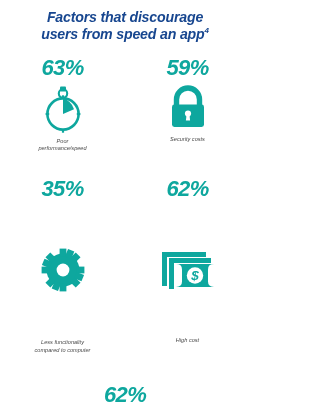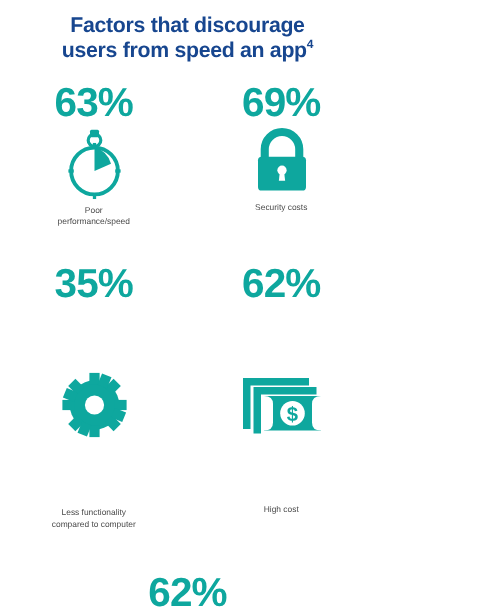--- a/index.html
+++ b/index.html
@@ -13,20 +13,21 @@
     font-family: "Liberation Sans", sans-serif;
     overflow: hidden;
     position: relative;
   }
   .infographic {
     width: 250px;
     height: 285px;
     background: #ffffff;
     position: relative;
     box-sizing: border-box;
+    font-style: italic;
   }
   .title {
     color: #17468f;
     font-weight: bold;
     font-size: 14.2px;
     line-height: 16.5px;
     text-align: center;
     padding: 9px 14px 0 14px;
     letter-spacing: -0.2px;
     box-sizing: border-box;
@@ -47,21 +48,21 @@
     display: flex;
     flex-direction: column;
     align-items: center;
   }
   .cell-full {
     width: 250px;
   }
   .pct {
     color: #0ea79e;
     font-weight: bold;
-    font-size: 27px;
+    font-size: 22px;
     line-height: 30px;
     letter-spacing: -0.6px;
     text-align: left;
   }
   .icon-wrap {
     display: flex;
     align-items: center;
     justify-content: center;
     margin-top: 2px;
   }
@@ -103,21 +104,21 @@
           <rect x="36.8" y="27.9" width="3.6" height="2.2" fill="#0ea79e"></rect>
         </svg>
       </div>
       <div class="caption">
         <span>Poor</span><br>
         <span>performance/speed</span>
       </div>
     </div>
 
     <div class="cell row-1">
-      <div class="pct">69%</div>
+      <div class="pct">59%</div>
       <div class="icon-wrap">
         <svg width="46" height="46" viewBox="0 0 46 46" xmlns="http://www.w3.org/2000/svg">
           <path d="M11.5 20 V14.5 A11.5 11.5 0 0 1 34.5 14.5 V20" fill="none" stroke="#0ea79e" stroke-width="5.4"></path>
           <rect x="7" y="19.5" width="32" height="22.5" rx="2.4" fill="#0ea79e"></rect>
           <circle cx="23" cy="28.5" r="3.1" fill="#ffffff"></circle>
           <path d="M21.6 29.5 h2.8 l0.7 6 h-4.2 Z" fill="#ffffff"></path>
         </svg>
       </div>
       <div class="caption">
         <span>Security costs</span>

